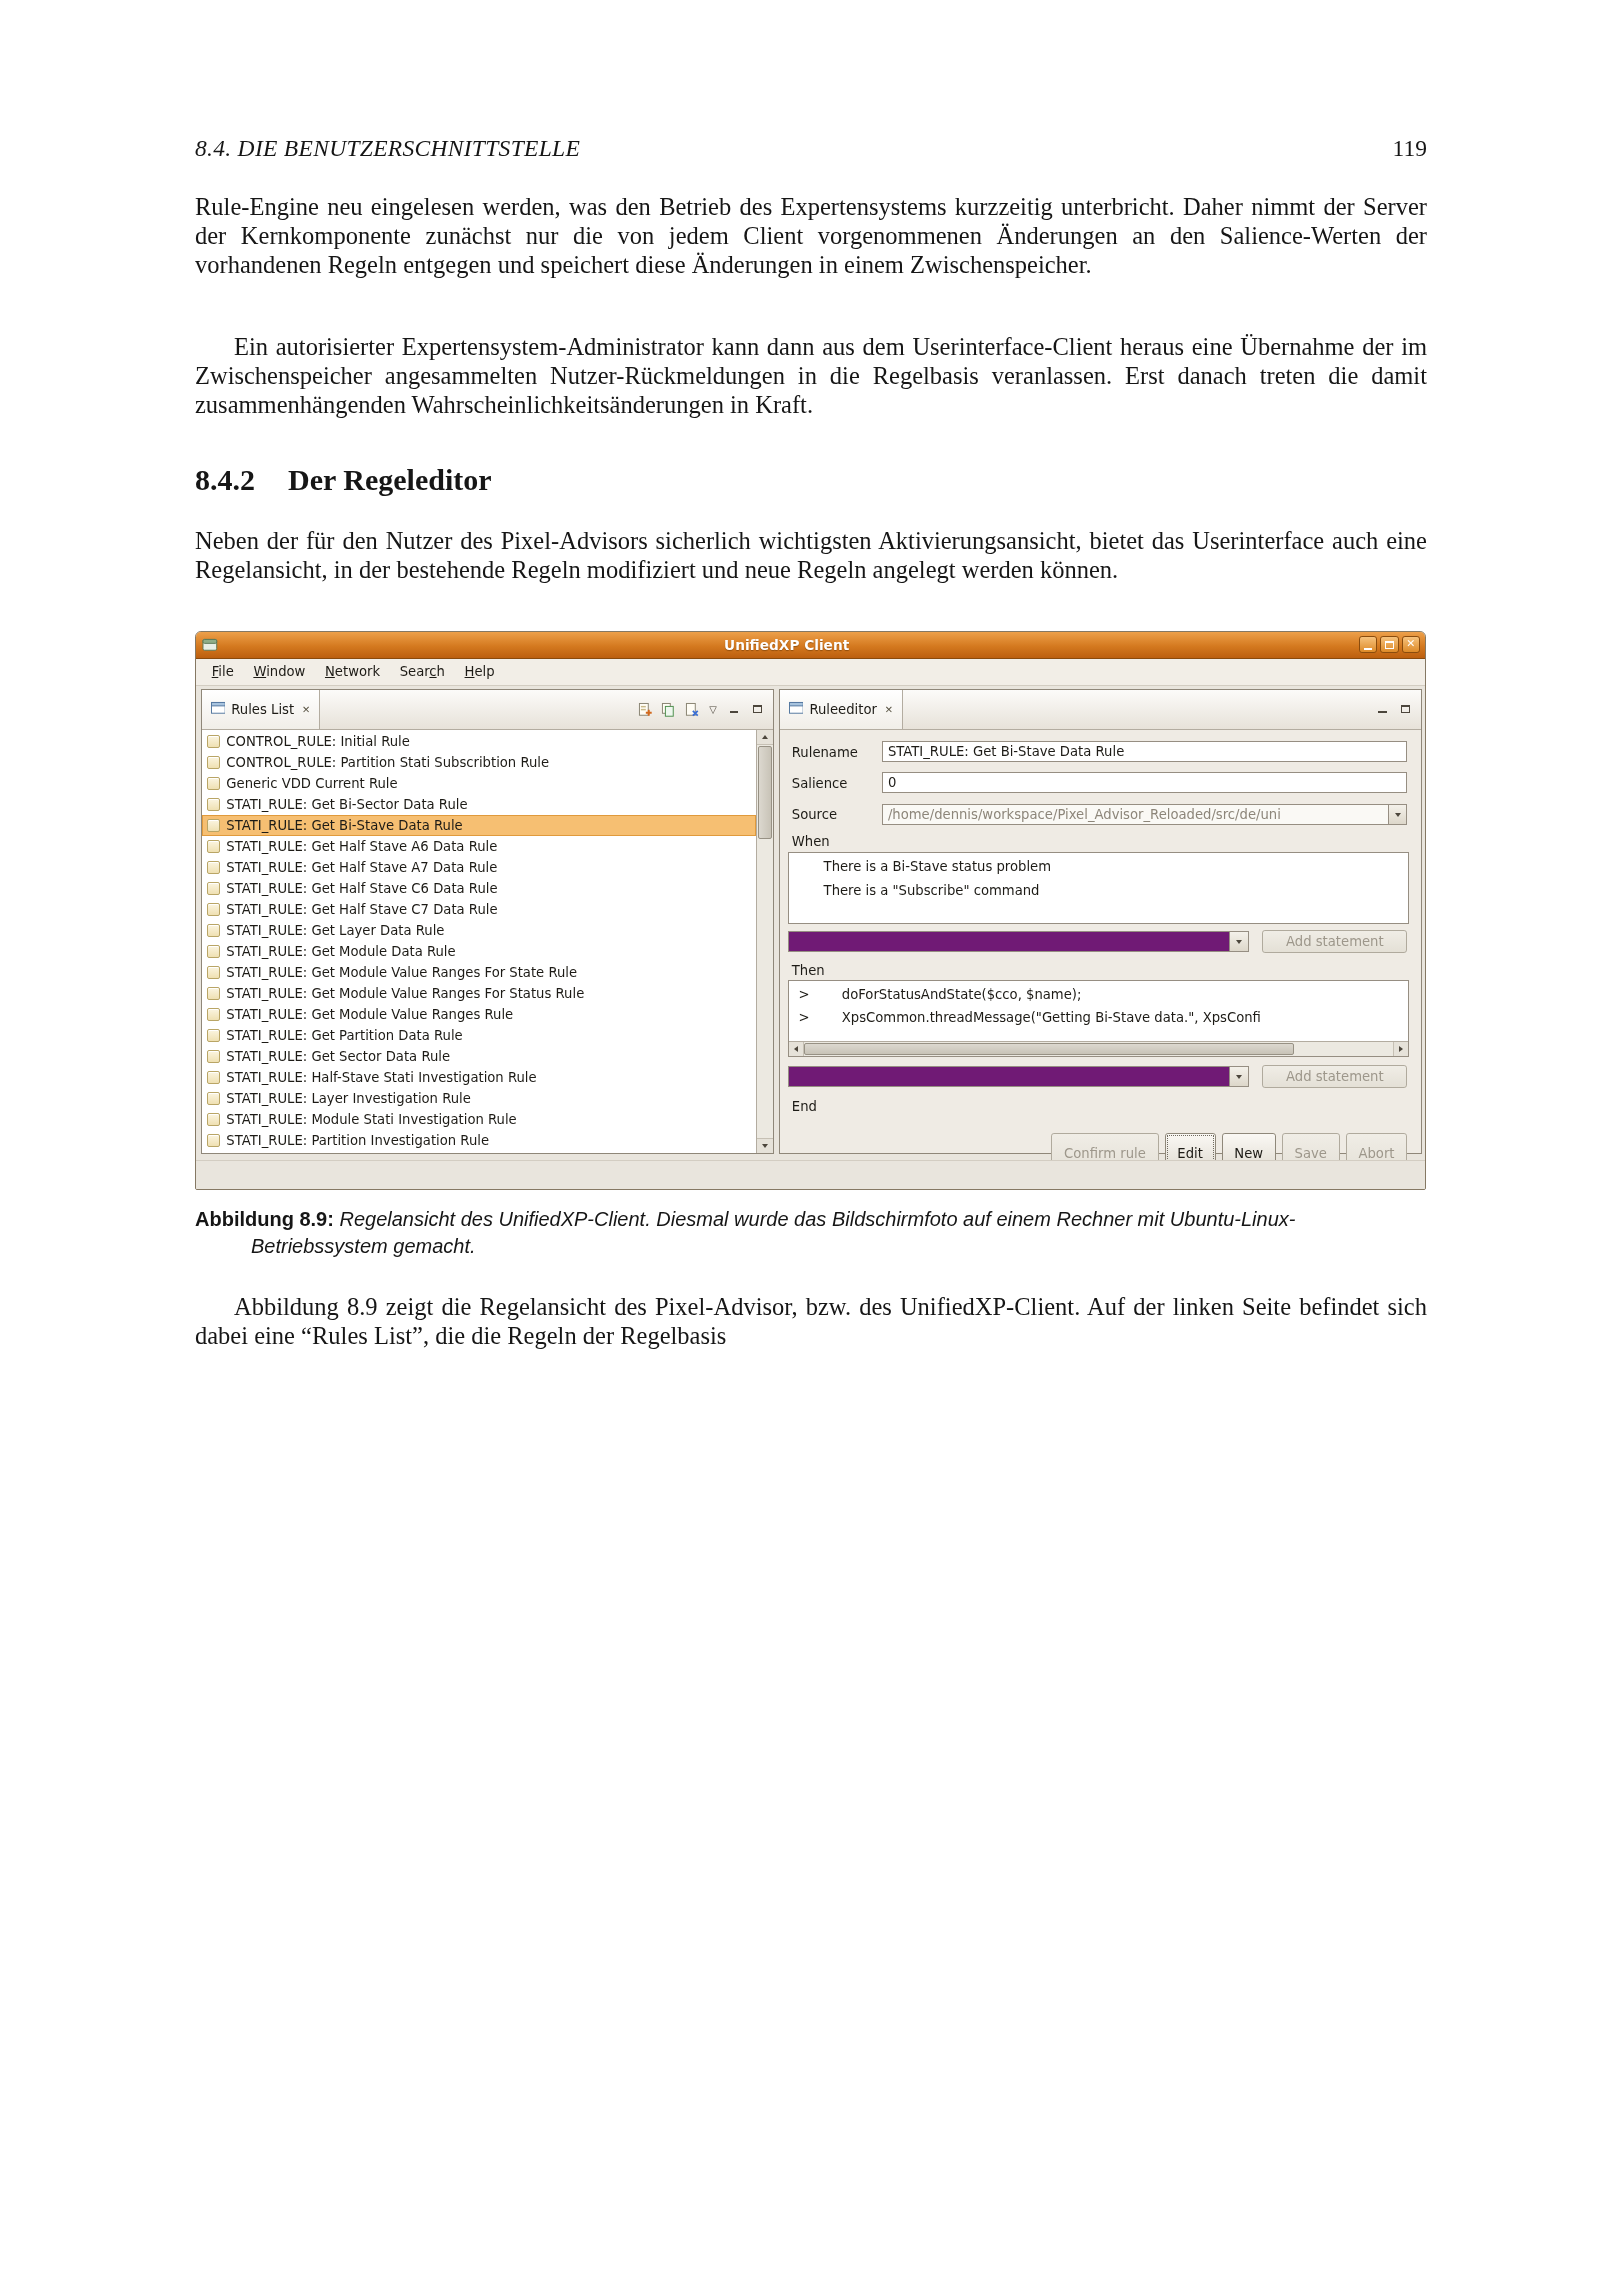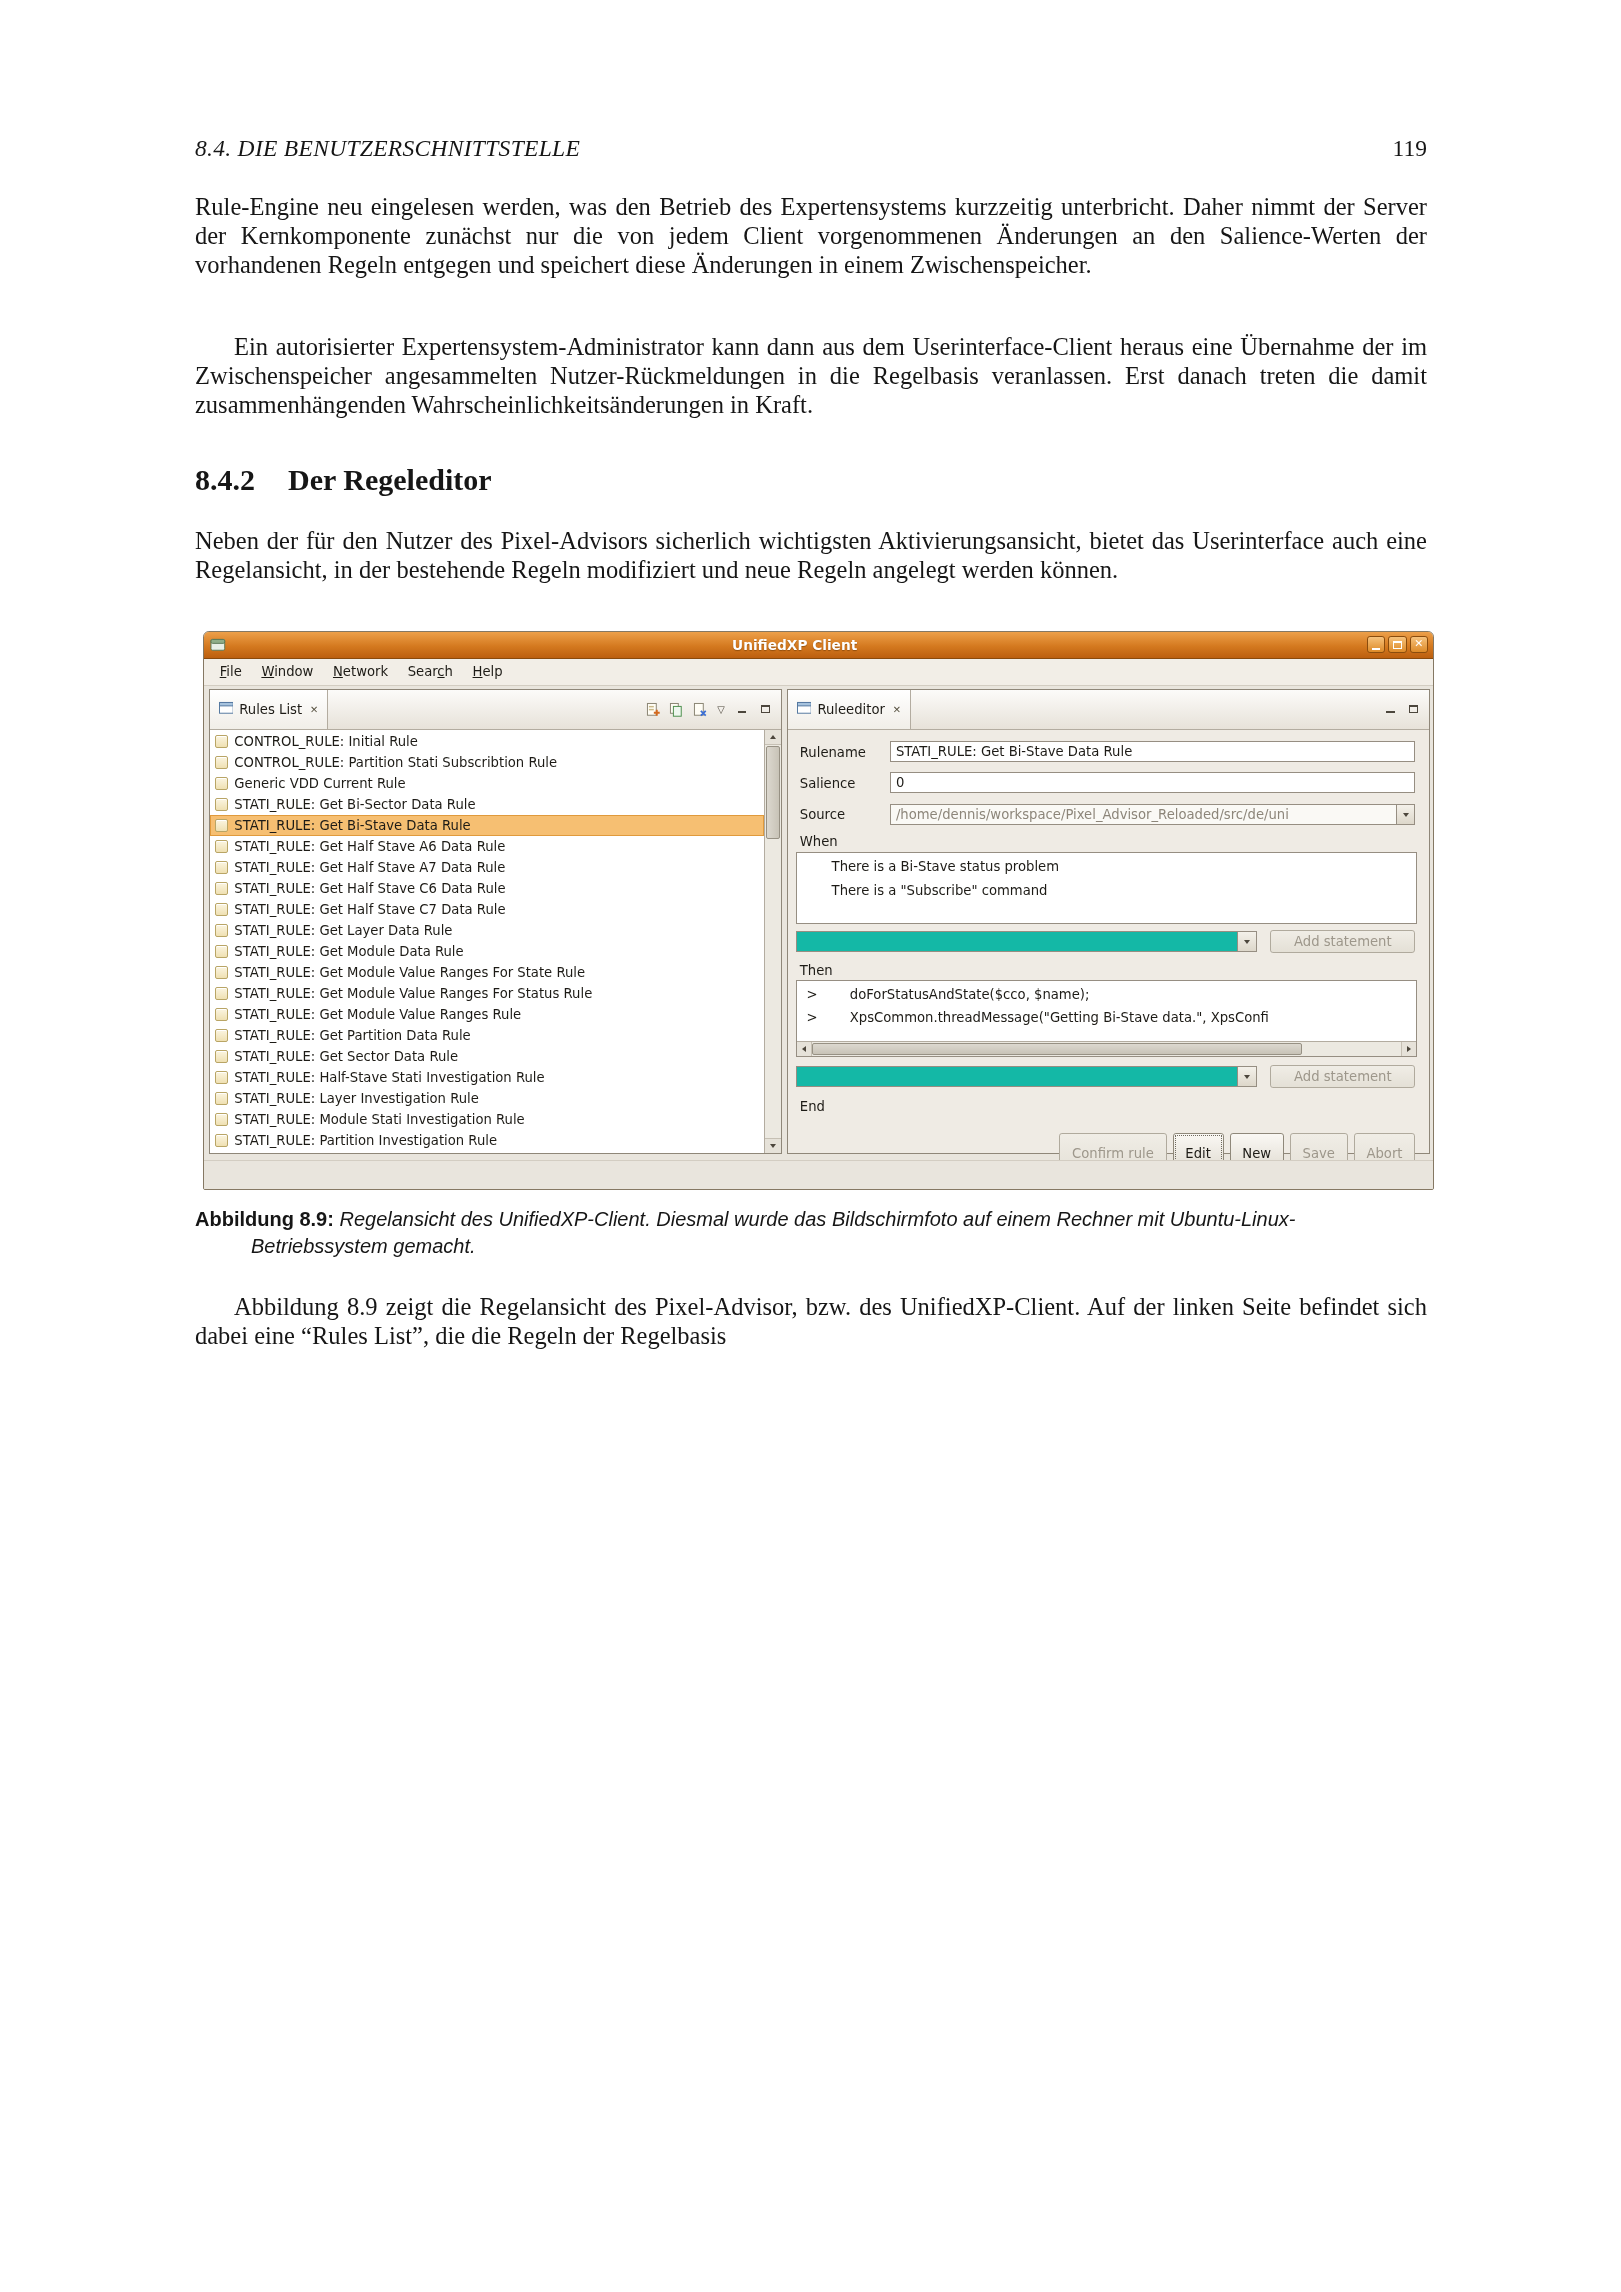--- a/index.html
+++ b/index.html
@@ -15,21 +15,21 @@
   #p1 { top: 192px; }
   #p2 { top: 332px; text-indent: 39px; }
   .section-heading { position: absolute; top: 463px; left: 0; display: flex; gap: 33px; font-size: 30px; font-weight: bold; }
   #p3 { top: 526px; }
   .caption { position: absolute; top: 1206px; left: 0; right: 0; font-family: "Liberation Sans", sans-serif; font-size: 20px; line-height: 26.5px; padding-left: 56px; text-indent: -56px; }
   .cap-label { font-weight: bold; font-style: normal; }
   .cap-text { font-style: italic; }
   #p4 { top: 1292px; text-indent: 39px; }
 
   
-  .figure { position: absolute; top: 631px; left: 8px; width: 1231px; height: 559px; font-family: "DejaVu Sans", sans-serif; font-size: 13.2px; color: #1d1b16; }
+  .figure { position: absolute; top: 631px; left: 0; width: 1231px; height: 559px; font-family: "DejaVu Sans", sans-serif; font-size: 13.2px; color: #1d1b16; }
   .xwindow { position: absolute; inset: 0; border: 1px solid #857863; border-radius: 5.9px 5.9px 2px 2px; background: #E9E5DD; overflow: hidden; }
 
   .titlebar { position: absolute; left: 0; right: 0; top: 0; height: 26.5px; background: linear-gradient(#EDA04A, #D4791F 55%, #BC5F0F); border-bottom: 1px solid #8A4A0C; display: flex; align-items: center; }
   .win-appicon { margin-left: 5.9px; display: flex; }
   .win-title { flex: 1; text-align: center; color: #ffffff; font-weight: bold; font-size: 13.7px; text-shadow: 0 1px 1px rgba(90,45,0,.5); }
   .win-controls { display: flex; margin-right: 4.9px; }
   .wbtn { width: 18.6px; height: 16.7px; margin-left: 2.9px; border: 1px solid #8a4c0d; border-radius: 2.9px; background: linear-gradient(#F6C27C, #DD8A28); display: flex; align-items: center; justify-content: center; }
   .glyph-min { width: 7.8px; height: 2px; background: #fff; margin-top: 7.8px; }
   .glyph-max { width: 8.8px; height: 7.8px; border: 1px solid #fff; border-top: 2px solid #fff; }
   .glyph-x { color: #fff; font-size: 10.8px; font-weight: bold; line-height: 1; }
@@ -67,21 +67,21 @@
 
   .tri { display: inline-block; width: 0; height: 0; }
   .tri-up { border-left: 3.9px solid transparent; border-right: 3.9px solid transparent; border-bottom: 4.9px solid #4c463c; }
   .tri-down { border-left: 3.9px solid transparent; border-right: 3.9px solid transparent; border-top: 4.9px solid #4c463c; }
   .tri-left { border-top: 3.9px solid transparent; border-bottom: 3.9px solid transparent; border-right: 4.9px solid #4c463c; }
   .tri-right { border-top: 3.9px solid transparent; border-bottom: 3.9px solid transparent; border-left: 4.9px solid #4c463c; }
 
   .editor-body { position: relative; flex: 1; background: #EFEBE4; }
   .flabel { position: absolute; left: 11.8px; }
   .tinput { position: absolute; left: 102px; right: 13.7px; height: 21.6px; border: 1px solid #968E82; background: #fff; padding: 0 4.9px; display: flex; align-items: center; white-space: nowrap; overflow: hidden; }
-  .combo { position: absolute; height: 21.6px; display: flex; border: 1px solid #968E82; background: #14b8a6; }
+  .combo { position: absolute; height: 21.6px; display: flex; border: 1px solid #968E82; background: #701a75; }
   .combo-field { flex: 1; padding: 0 4.9px; display: flex; align-items: center; overflow: hidden; white-space: nowrap; }
   .combo-btn { width: 18.6px; background: linear-gradient(#F4F1EA, #DDD7CA); border-left: 1px solid #968E82; display: flex; align-items: center; justify-content: center; }
   .source-combo .combo-field { color: #8d867a; background: #FAF9F5; }
 
   .stmt-box { position: absolute; left: 7.8px; right: 11.8px; background: #fff; border: 1px solid #968E82; overflow: hidden; }
   .stmt { padding: 3.9px 7.8px 1px; line-height: 19.6px; white-space: nowrap; margin-left: 27px; }
   .code-row { display: flex; line-height: 19.6px; padding-top: 3.9px; }
   .gt { flex: none; width: 53px; padding-left: 9.8px; }
   .code { white-space: nowrap; overflow: hidden; }
 

